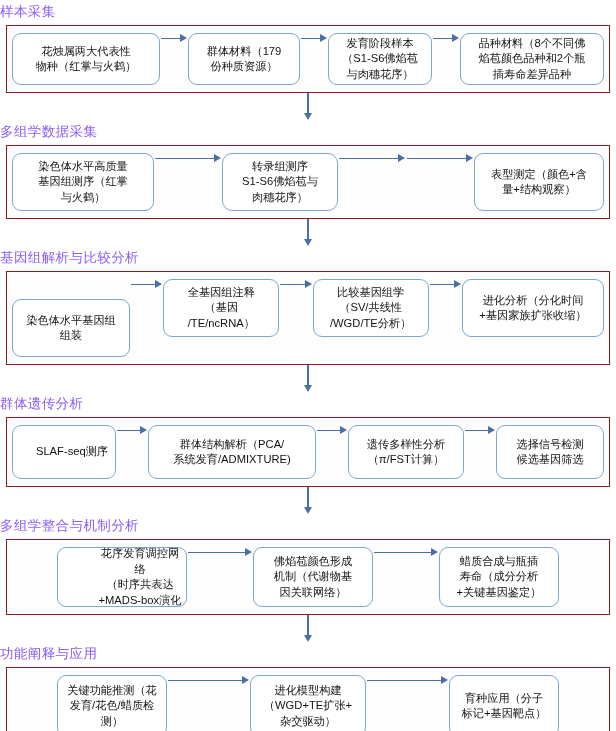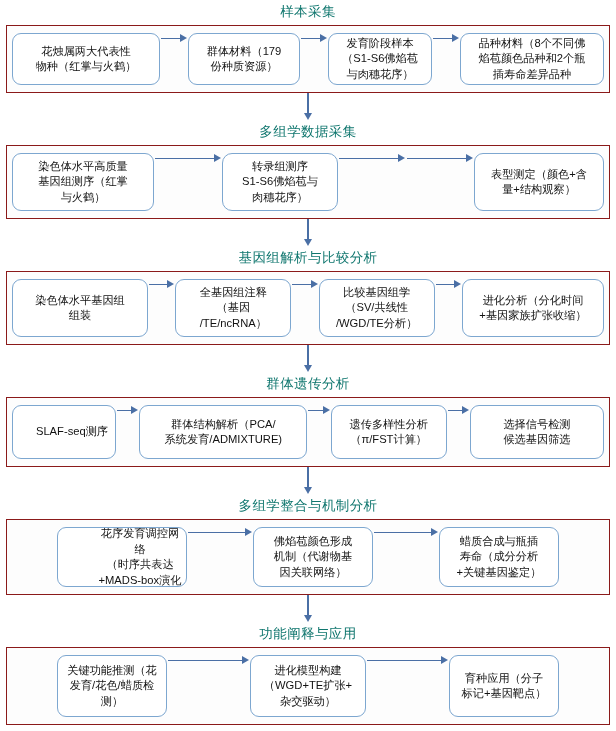--- a/index.html
+++ b/index.html
@@ -20,24 +20,24 @@
     width: 616px;
     position: relative;
   }
 
   .stage-block {
     position: relative;
     width: 616px;
   }
 
   .stage-title {
-    text-align: center;
+    text-align: left;
     font-size: 13.5px;
     line-height: 18px;
-    color: #0f766e;
+    color: #8b5cf6;
     letter-spacing: 0.4px;
     font-weight: 500;
     padding: 3px 0 4px 0;
     white-space: nowrap;
   }
 
   .stage-frame {
     border: 1.4px solid #8b1a1a;
     margin: 0 6px;
     background: #fdfdfd;
@@ -137,30 +137,30 @@
   .s1 .n2 { width: 104px; }
   .s1 .n3 { width: 144px; }
 
   .s2 .node { height: 58px; }
   .s2 .n0 { width: 142px; }
   .s2 .n1 { width: 116px; border-radius: 10px; }
   .s2 .n2 { width: 110px; }
   .s2 .n3 { width: 130px; }
 
   .s3 .node { height: 58px; }
-  .s3 .n0 { width: 136px; }
+  .s3 .n0 { width: 118px; margin-top: 20px; }
   .s3 .n1 { width: 116px; }
   .s3 .n2 { width: 116px; }
   .s3 .n3 { width: 142px; }
 
   .s4 .node { height: 54px; }
   .s4 .n0 { width: 104px; padding-left: 20px; }
   .s4 .n1 { width: 168px; }
   .s4 .n2 { width: 116px; }
-  .s4 .n3 { width: 134px; }
+  .s4 .n3 { width: 108px; }
 
   .s5 .node { height: 60px; }
   .s5 .n0 { width: 130px; padding-left: 40px; }
   .s5 .n1 { width: 120px; }
   .s5 .n2 { width: 120px; }
   .s5 .h-arrow { flex: 1 1 auto; }
 
   .s6 .node { height: 62px; }
   .s6 .n0 { width: 110px; }
   .s6 .n1 { width: 116px; }

